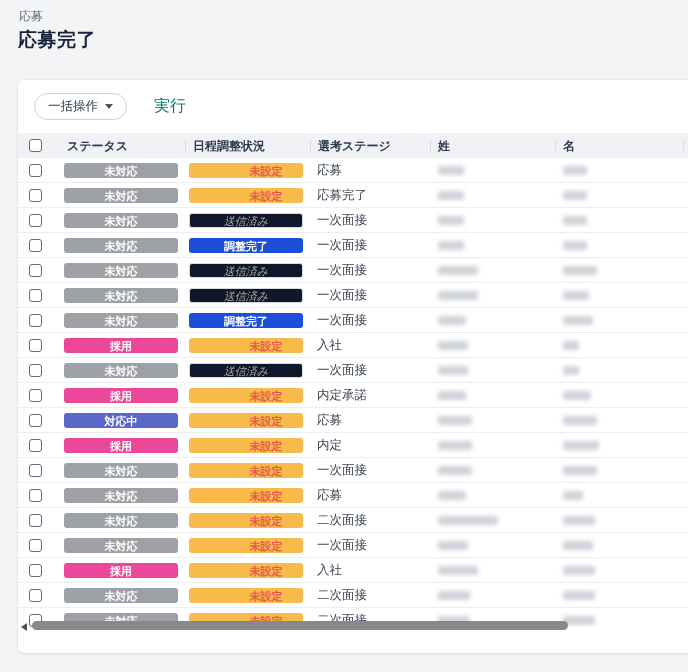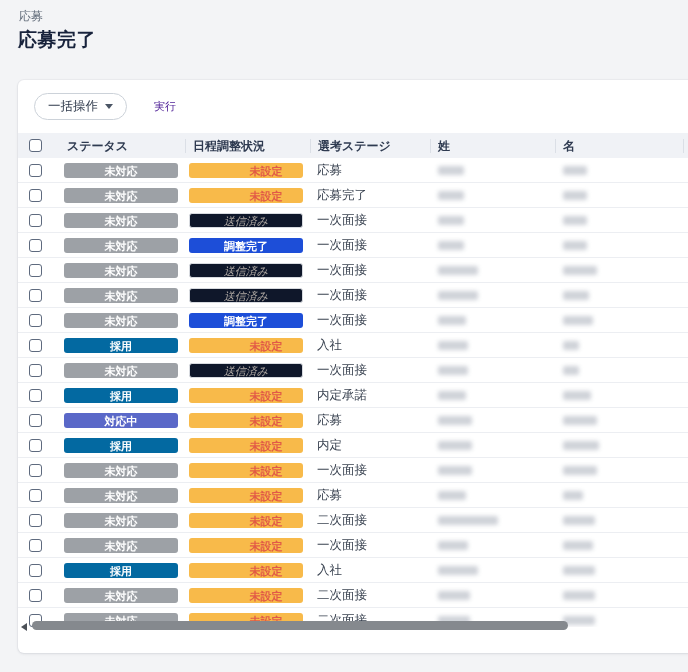--- a/index.html
+++ b/index.html
@@ -20,40 +20,40 @@
   }
 
   
   .toolbar { position:absolute; left:16px; top:13px; height:27px; display:flex; }
   .bulk-btn {
     width:93px; height:27px; background:#fff; border:1px solid #ccd2d9; border-radius:14px;
     display:flex; align-items:center; justify-content:space-between; padding:0 13px;
     font-size:12.5px; color:#2c3749; cursor:pointer;
   }
   .caret { width:0; height:0; border-left:4.5px solid transparent; border-right:4.5px solid transparent; border-top:5px solid #4a5564; }
-  .exec-btn { margin-left:27px; font-size:11px; color:#4c1d95; background:none; border:none; }
+  .exec-btn { margin-left:27px; font-size:16px; color:#0f766e; background:none; border:none; }
 
   
   .table-wrap { position:absolute; left:0; top:53px; width:690px; height:494px; overflow:hidden; }
   .thead { display:flex; height:25px; background:#f0f2f6; align-items:center; font-size:12px; font-weight:bold; color:#2e3a50; }
   .th { height:14px; line-height:14px; padding-left:7px; border-left:1px solid #dbdfe6; white-space:nowrap; overflow:hidden; }
   .th.first { border-left:none; }
   .row { display:flex; height:25px; align-items:center; border-bottom:1px solid #eceef2; background:#fff; }
   .c0 { flex:0 0 42px; } .c1 { flex:0 0 125px; } .c2 { flex:0 0 125px; }
   .c3 { flex:0 0 120px; } .c4 { flex:0 0 125px; } .c5 { flex:0 0 128px; } .c6 { flex:0 0 40px; }
 
   .cbx { display:block; width:13px; height:13px; margin-left:11px; background:#fff; border:1.5px solid #5e6a7e; border-radius:3px; cursor:pointer; }
 
   .badge {
     display:block; width:114px; height:15px; margin-left:4px;
     border-radius:3px; font-size:11px; font-weight:bold; line-height:17px; text-align:center;
     white-space:nowrap; overflow:hidden;
   }
   .badge-gray   { background:#9da1a6; color:#fff; }
-  .badge-green  { background:#0369a1; color:#fff; }
+  .badge-green  { background:#ec4899; color:#fff; }
   .badge-indigo { background:#5a68c8; color:#fff; }
   .badge-orange { background:#f8ba4a; color:#e15a47;padding-left:40px; }
   .badge-blue   { background:#1d4ed8; color:#fff; }
   .badge-outline{ background:#0f172a; border:1px solid #d8dbe0; color:#b3aca6; font-weight:normal; line-height:15px;font-style:italic; }
 
   .stage { padding-left:7px; font-size:12.5px; color:#3a4351; white-space:nowrap; }
   .blurblob { display:block; height:9px; margin-left:8px; background:#a8aeb9; border-radius:2px; filter:blur(2.2px); opacity:.55; }
 
   
   .hscroll { position:absolute; left:0; top:540px; width:690px; height:13px; }

